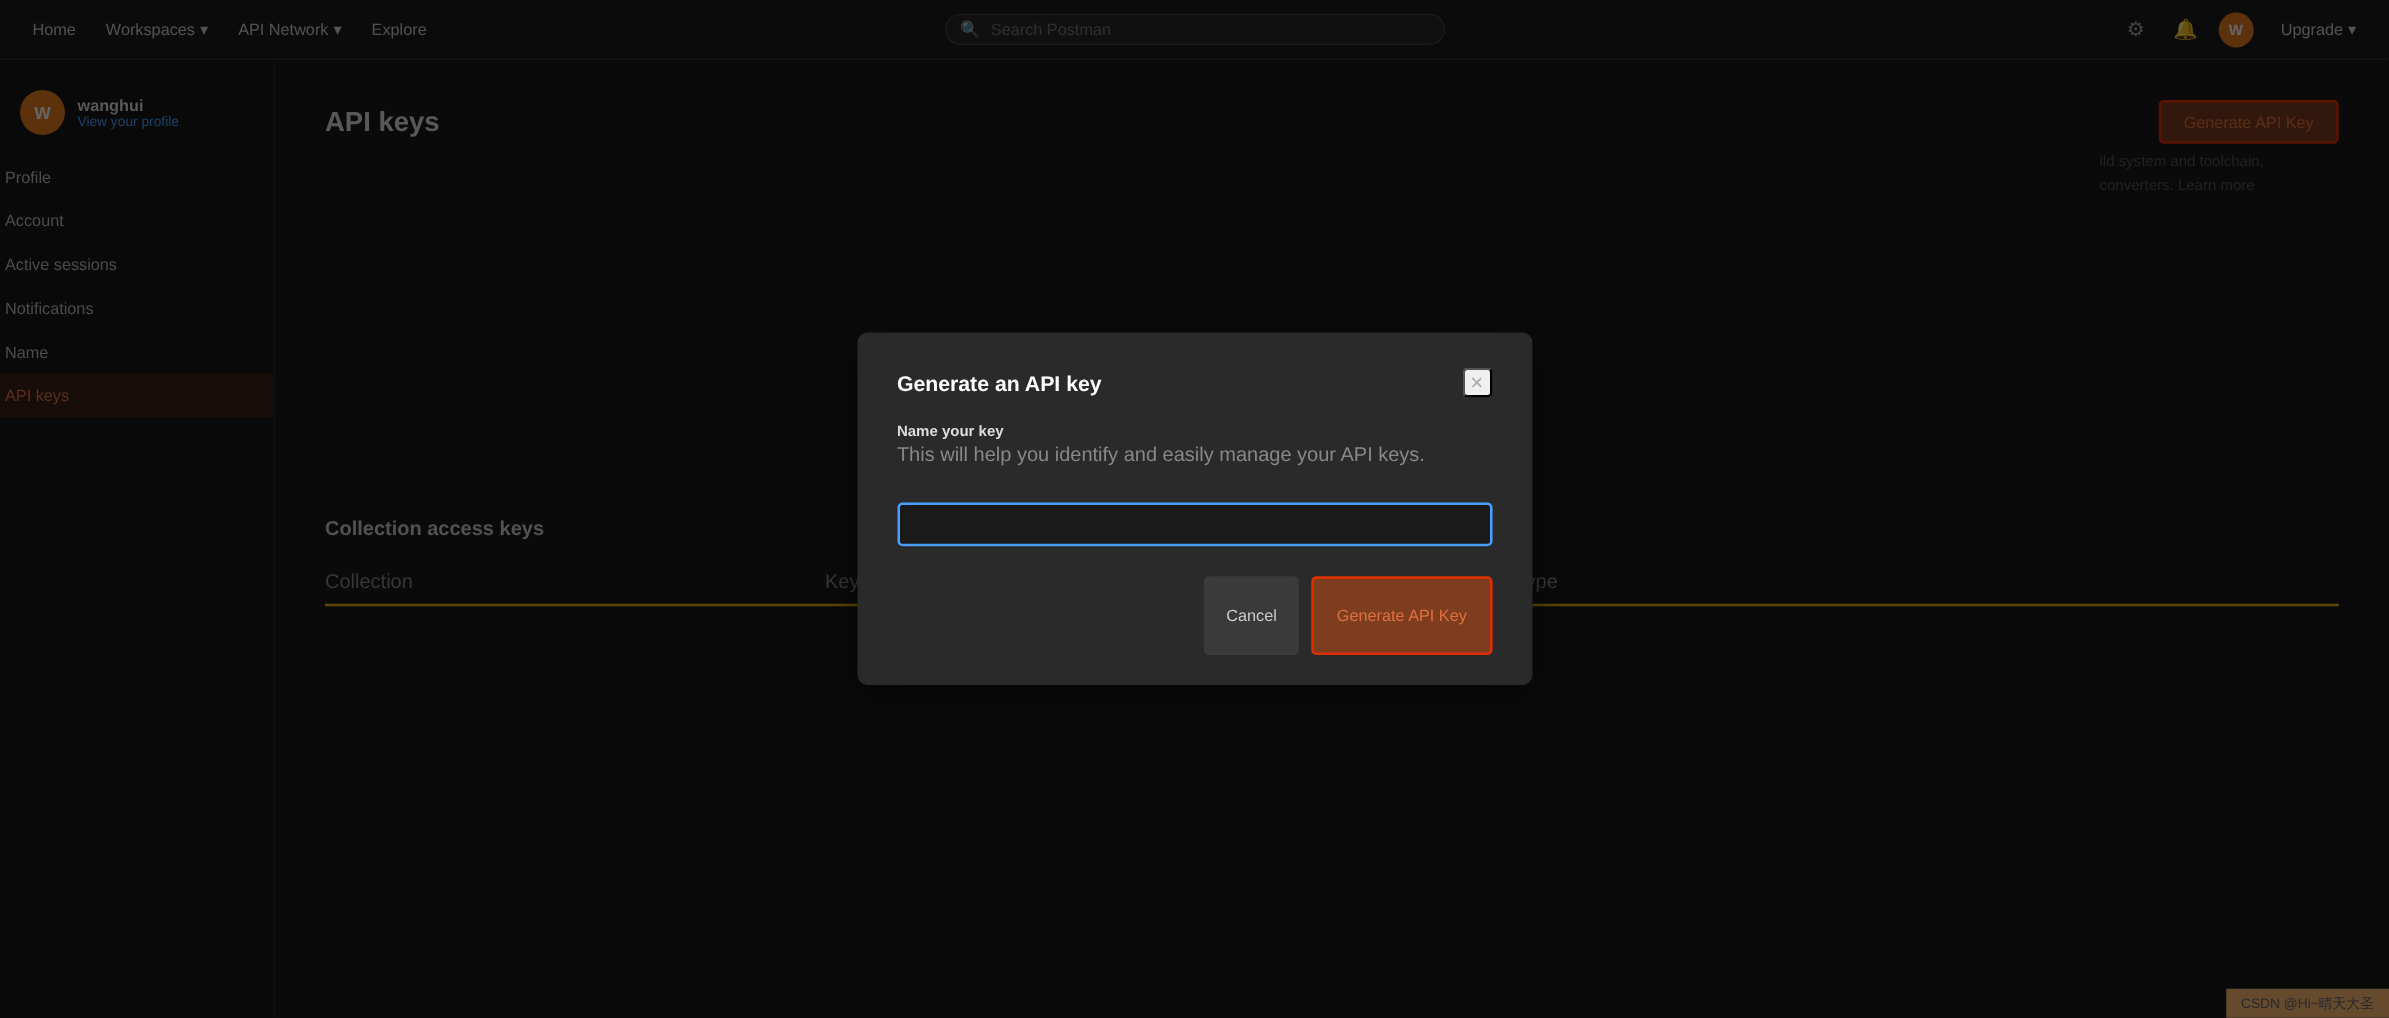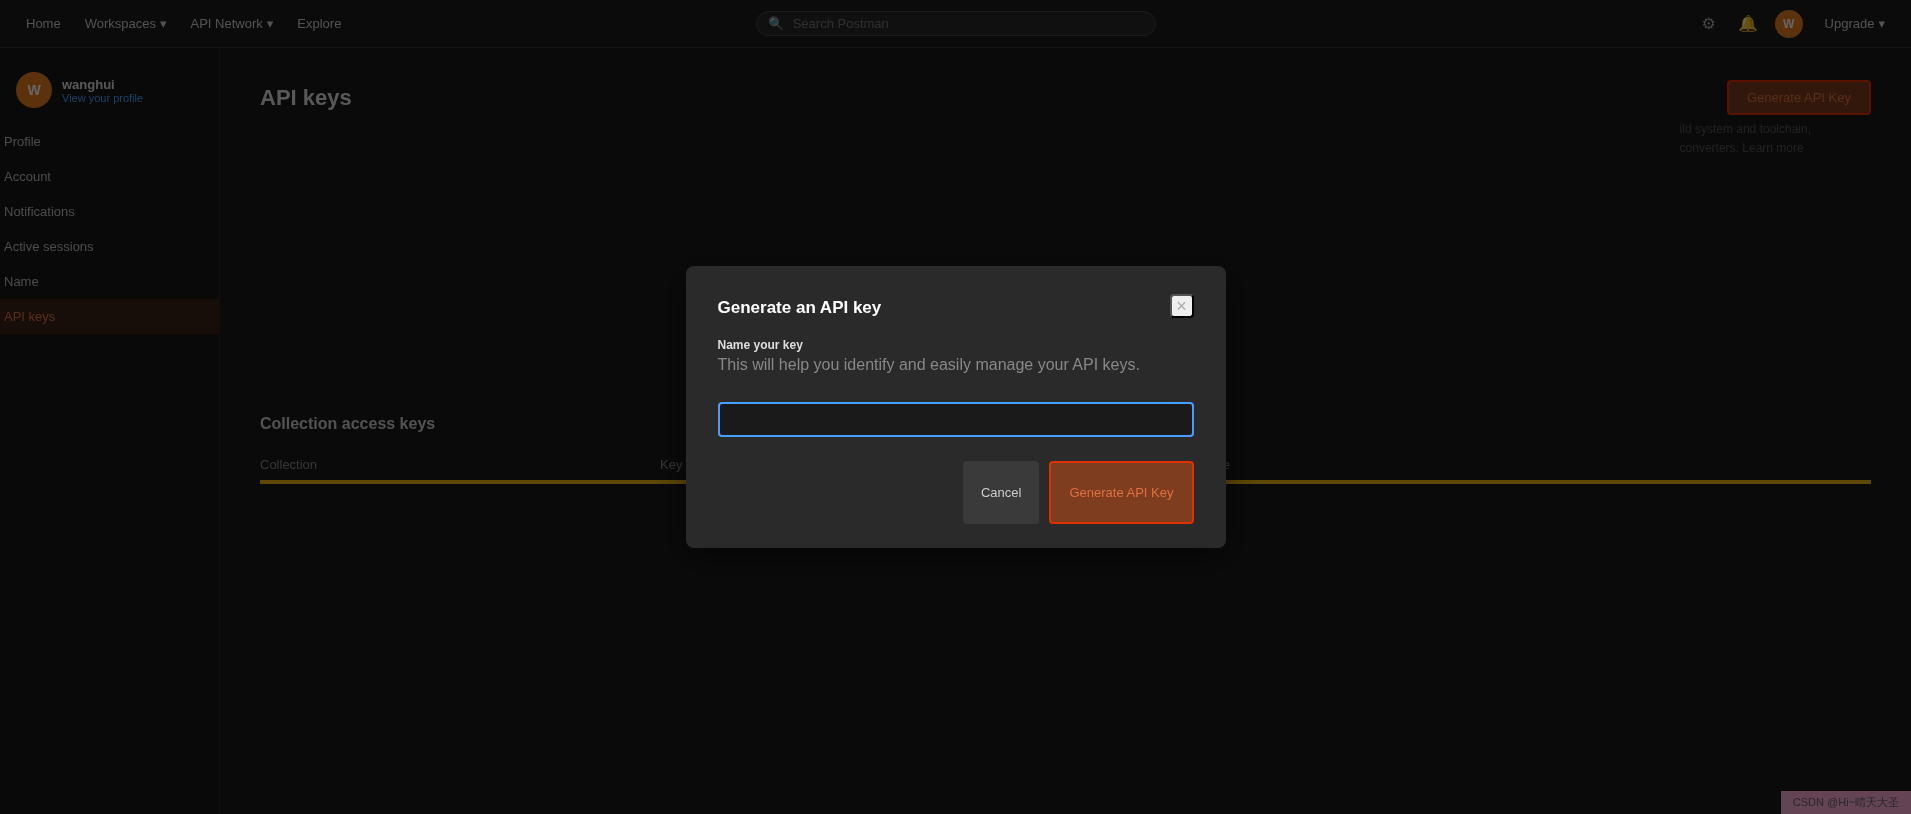--- a/index.html
+++ b/index.html
@@ -198,23 +198,23 @@
 
     .collection-access-title {
       font-size: 16px;
       font-weight: 600;
       color: #ccc;
       margin-top: 80px;
       margin-bottom: 16px;
     }
     .table-header {
       display: flex;
-      border-bottom: 4px solid #eab308;
+      border-bottom: 2px solid #eab308;
       padding: 8px 0;
-      font-size: 13px;
+      font-size: 16px;
       color: #888;
     }
     .table-col-collection { flex: 0 0 400px; }
     .table-col-key { flex: 0 0 350px; }
     .table-col-created { flex: 0 0 150px; }
     .table-col-access { flex: 1; }
 
     
     .overlay {
       position: fixed;
@@ -302,21 +302,21 @@
       font-size: 13px;
       font-weight: 500;
       cursor: pointer;
     }
 
     
     .csdn-footer {
       position: fixed;
       bottom: 0;
       right: 0;
-      background: #f9a8d4;
+      background: #fdba74;
       color: #666;
       font-size: 11px;
       padding: 4px 12px;
     }
 
     
     .bg-content-area {
       position: relative;
     }
     .bg-text-snippet {
@@ -373,22 +373,22 @@
     <div class="sidebar-user">
       <div class="sidebar-avatar">W</div>
       <div class="sidebar-user-info">
         <span class="sidebar-username">wanghui</span>
         <span class="sidebar-view-profile">View your profile</span>
       </div>
     </div>
     <nav class="sidebar-nav">
       <div class="sidebar-nav-item">Profile</div>
       <div class="sidebar-nav-item">Account</div>
+      <div class="sidebar-nav-item">Active sessions</div>
       <div class="sidebar-nav-item">Notifications</div>
-      <div class="sidebar-nav-item">Active sessions</div>
       <div class="sidebar-nav-item">Name</div>
       <div class="sidebar-nav-item active">API keys</div>
     </nav>
   </div>
 
   <div class="main-content">
     <div class="bg-content-area">
       <div class="page-title-row">
         <h1 class="page-title">API keys</h1>
         <button class="generate-api-btn">Generate API Key</button>

